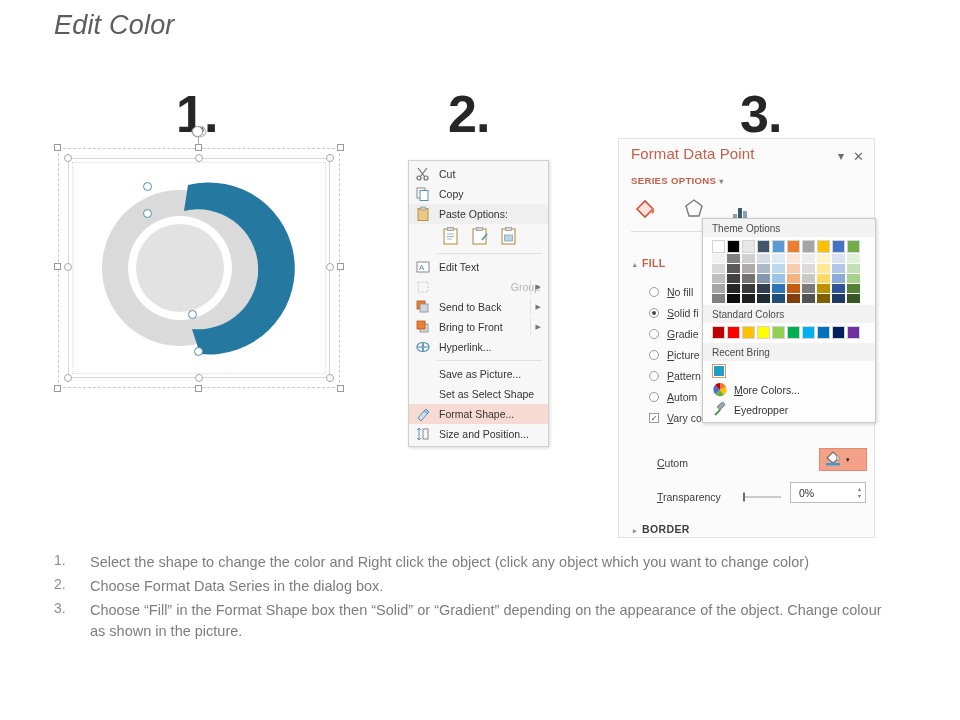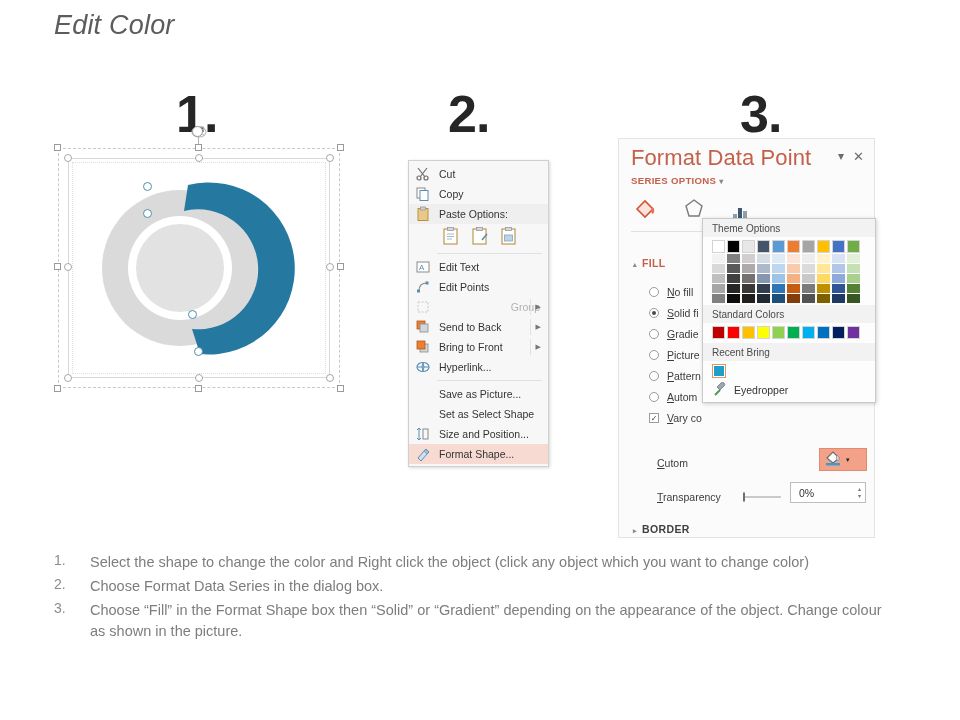--- a/index.html
+++ b/index.html
@@ -100,21 +100,21 @@
   .pbtn { width: 20px; height: 20px; }
 
   
   .fdp {
     position: absolute; left: 618px; top: 138px;
     width: 257px; height: 400px;
     background: #fbfbfb; border: 1px solid #e3e3e3;
   }
   .fdp-title {
     position: absolute; left: 12px; top: 6px;
-    font-size: 22px; color: #c4604a; letter-spacing: .1px;
+    font-size: 15px; color: #c4604a; letter-spacing: .1px;
   }
   .fdp-ctrl { position: absolute; top: 10px; font-size: 12px; color: #6b6b6b; cursor: default; }
   #fdp-collapse { right: 30px; }
   #fdp-close { right: 10px; font-size: 13px; }
   .series-opt {
     position: absolute; left: 12px; top: 36px;
     font-size: 9.6px; font-weight: bold; color: #c4604a; letter-spacing: .3px;
   }
   .series-opt .cv { font-size: 8px; margin-left: 3px; color: #8a8a8a; }
 
@@ -341,30 +341,20 @@
     <div class="mi">
       <span class="ico">
         <svg width="16" height="16" viewBox="0 0 16 16">
           <rect x="2" y="3" width="12" height="10" fill="#fff" stroke="#8a8a8a" stroke-width="1"></rect>
           <text x="4" y="11" font-size="8" fill="#5a8fb5" font-family="Liberation Sans, sans-serif">A</text>
         </svg>
       </span>
       <span>Edit Text</span>
     </div>
 
-    <div class="mi">
-      <span class="ico">
-        <svg width="16" height="16" viewBox="0 0 16 16">
-          <path d="M4 12 Q4 4 12 4" fill="none" stroke="#8a8a8a" stroke-width="1.2"></path>
-          <rect x="2" y="10.5" width="3" height="3" fill="#5a8fb5"></rect>
-          <rect x="10.5" y="2.5" width="3" height="3" fill="#5a8fb5"></rect>
-        </svg>
-      </span>
-      <span>Edit Points</span>
-    </div>
 
     <div class="mi disabled">
       <span class="ico">
         <svg width="16" height="16" viewBox="0 0 16 16">
           <rect x="3" y="3" width="10" height="10" fill="none" stroke="#c8c8c8" stroke-width="1" stroke-dasharray="2 1.5"></rect>
         </svg>
       </span>
       <span>Group</span>
       <span class="sep-left"></span>
       <span class="arrow">▶</span>
@@ -407,38 +397,38 @@
     <div class="msep"></div>
 
     <div class="mi">
       <span>Save as Picture...</span>
     </div>
 
     <div class="mi">
       <span>Set as Select Shape</span>
     </div>
 
+    <div class="mi hl">
+      <span class="ico">
+        <svg width="16" height="16" viewBox="0 0 16 16">
+          <path d="M3 12 l6 -7 l3 3 l-6 7 z" fill="#cfe0ec" stroke="#5a8fb5" stroke-width="1"></path>
+          <path d="M9 5 l2 -2 l3 3 l-2 2" fill="#9ec0d8" stroke="#5a8fb5" stroke-width="1"></path>
+        </svg>
+      </span>
+      <span>Format Shape...</span>
+    </div>
+
     <div class="mi">
       <span class="ico">
         <svg width="16" height="16" viewBox="0 0 16 16">
           <path d="M4 3 v10 M2 4 l2 -2 l2 2 M2 12 l2 2 l2 -2" stroke="#5a8fb5" stroke-width="1" fill="none"></path>
           <rect x="8" y="3" width="5" height="10" fill="none" stroke="#8a8a8a" stroke-width="1"></rect>
         </svg>
       </span>
       <span>Size and Position...</span>
-    </div>
-
-    <div class="mi hl">
-      <span class="ico">
-        <svg width="16" height="16" viewBox="0 0 16 16">
-          <path d="M3 12 l6 -7 l3 3 l-6 7 z" fill="#cfe0ec" stroke="#5a8fb5" stroke-width="1"></path>
-          <path d="M9 5 l2 -2 l3 3 l-2 2" fill="#9ec0d8" stroke="#5a8fb5" stroke-width="1"></path>
-        </svg>
-      </span>
-      <span>Format Shape...</span>
     </div>
   </div>
 
   <div class="fdp">
     <div class="fdp-title">Format Data Point</div>
     <div class="fdp-ctrl" id="fdp-collapse">▾</div>
     <div class="fdp-ctrl" id="fdp-close">✕</div>
 
     <div class="series-opt">
       <span>SERIES OPTIONS</span><span class="cv">▾</span>
@@ -629,20 +619,32 @@
         <div class="sw" style="background: rgb(0, 32, 96);"></div>
         <div class="sw" style="background: rgb(112, 48, 160);"></div>
       </div>
     <div class="cdrop-hdr">Recent Bring</div>
     <div class="recent-row" id="recent-row">
         <div class="recent-sw">
           <i style="background: rgb(31, 158, 201);"></i>
         </div>
       </div>
 
+    <div class="cmi">
+      <span class="ico">
+        <svg width="16" height="16" viewBox="0 0 16 16">
+          <path d="M8 8 L8 1 A7 7 0 0 1 14 5 Z" fill="#ed7d31"></path>
+          <path d="M8 8 L14 5 A7 7 0 0 1 12 13 Z" fill="#ffc000"></path>
+          <path d="M8 8 L12 13 A7 7 0 0 1 3 12 Z" fill="#70ad47"></path>
+          <path d="M8 8 L3 12 A7 7 0 0 1 3 3 Z" fill="#4472c4"></path>
+          <path d="M8 8 L3 3 A7 7 0 0 1 8 1 Z" fill="#c00000"></path>
+        </svg>
+      </span>
+      <span><u class="acc">M</u><span id="more-rest">ore Colors...</span></span>
+    </div>
 
     <div class="cmi">
       <span class="ico">
         <svg width="16" height="16" viewBox="0 0 16 16">
           <path d="M3 13 L8 8" stroke="#4f9a4f" stroke-width="2"></path>
           <path d="M8 8 L12 4 a2 2 0 0 0 -3 -3 L5 5 Z" fill="#9aa6b0" stroke="#6b7580" stroke-width=".8"></path>
         </svg>
       </span>
       <span>Eyedropper</span>
     </div>

